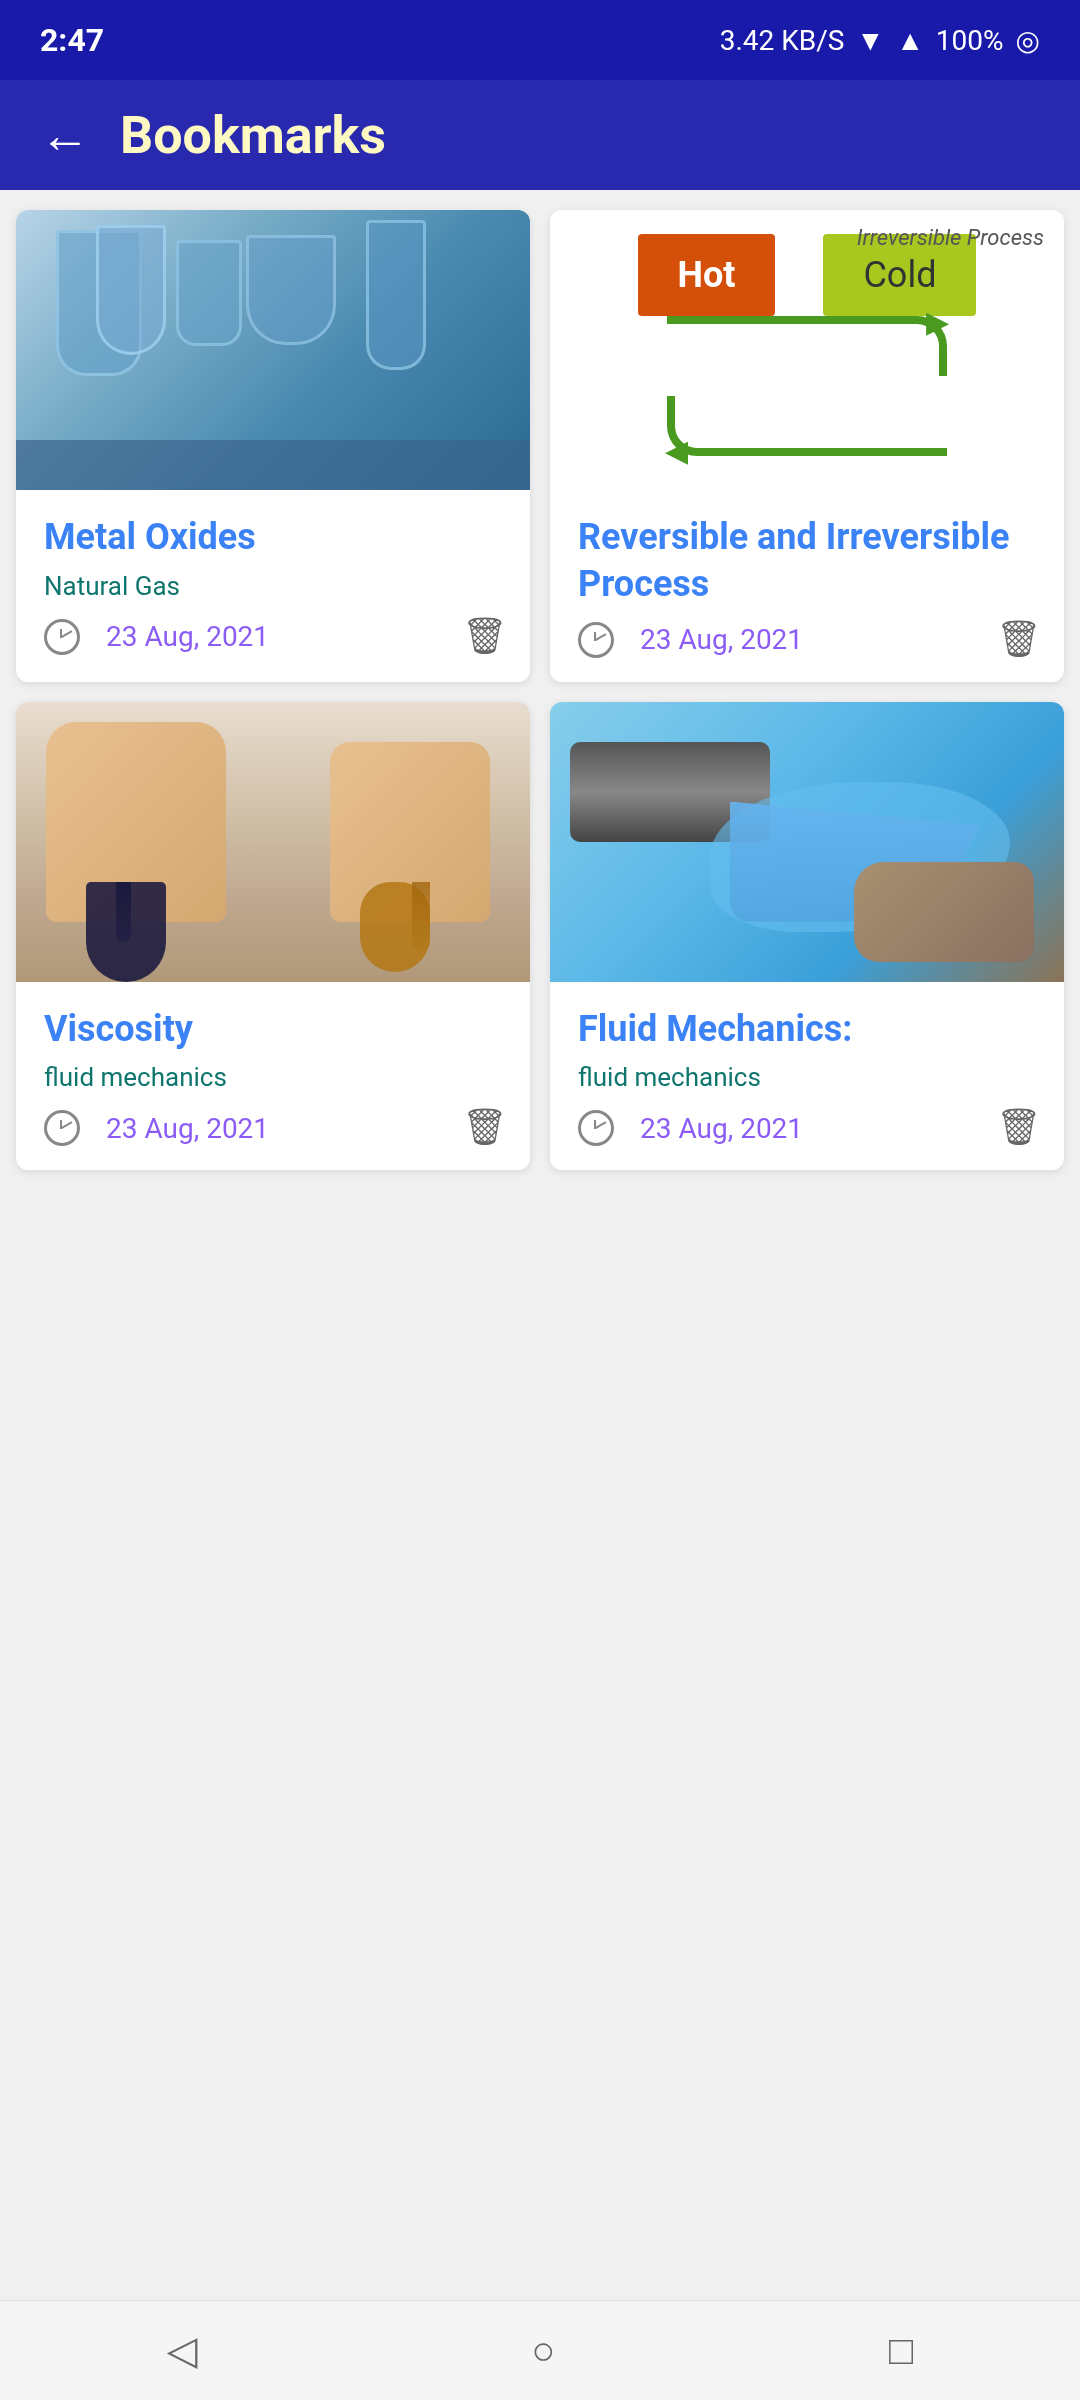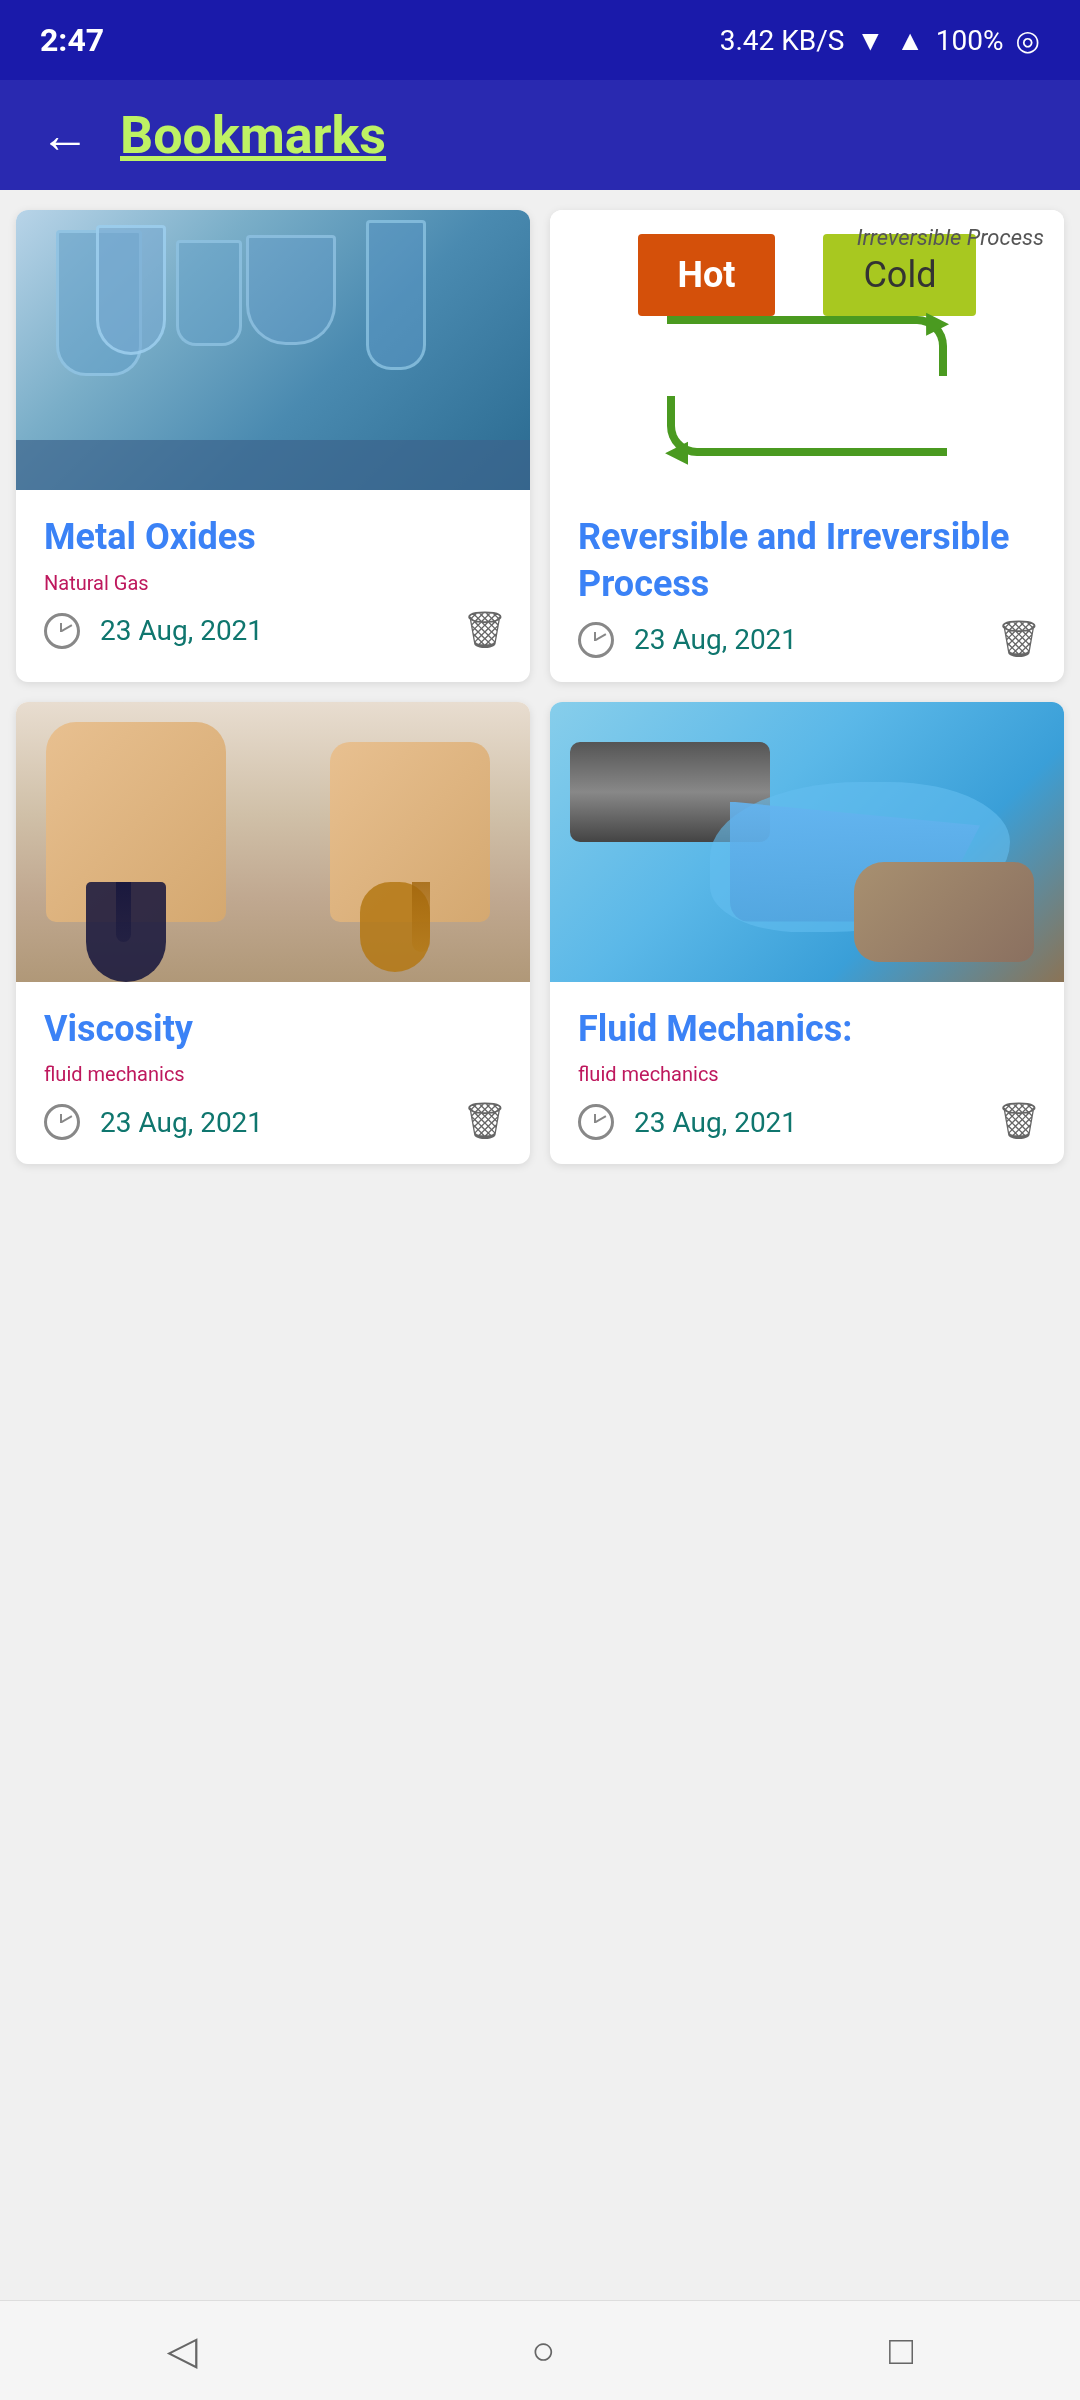--- a/index.html
+++ b/index.html
@@ -48,22 +48,21 @@
       gap: 30px;
     }
     .back-arrow {
       font-size: 50px;
       color: white;
       cursor: pointer;
     }
     .header-title {
       font-size: 52px;
       font-weight: bold;
-      color: #bef264;
-      text-decoration: underline;
+      color: #fef9c3;
     }
 
     
     .main-content {
       flex: 1;
       background: #f0f0f0;
       padding: 20px 16px;
     }
 
     
@@ -321,34 +320,34 @@
       padding: 24px 28px 20px;
     }
     .card-title {
       font-size: 36px;
       font-weight: bold;
       color: #3b82f6;
       margin-bottom: 10px;
       line-height: 1.3;
     }
     .card-category {
-      font-size: 20px;
-      color: #be185d;
+      font-size: 26px;
+      color: #0f766e;
       margin-bottom: 14px;
     }
     .card-footer {
       display: flex;
       align-items: center;
       justify-content: space-between;
     }
     .card-date {
       display: flex;
       align-items: center;
-      gap: 20px;
-      color: #0f766e;
+      gap: 26px;
+      color: #8b5cf6;
       font-size: 28px;
     }
     .clock-icon {
       width: 36px; height: 36px;
       border: 3px solid #888;
       border-radius: 50%;
       position: relative;
       display: inline-flex;
       align-items: center;
       justify-content: center;

